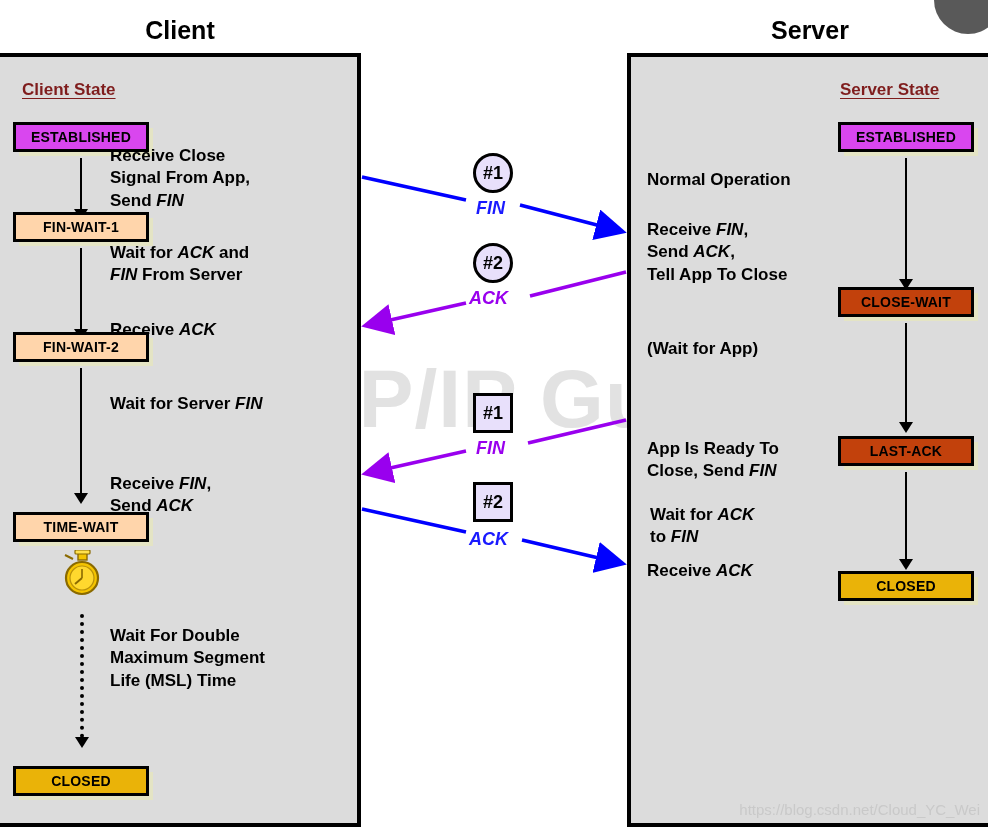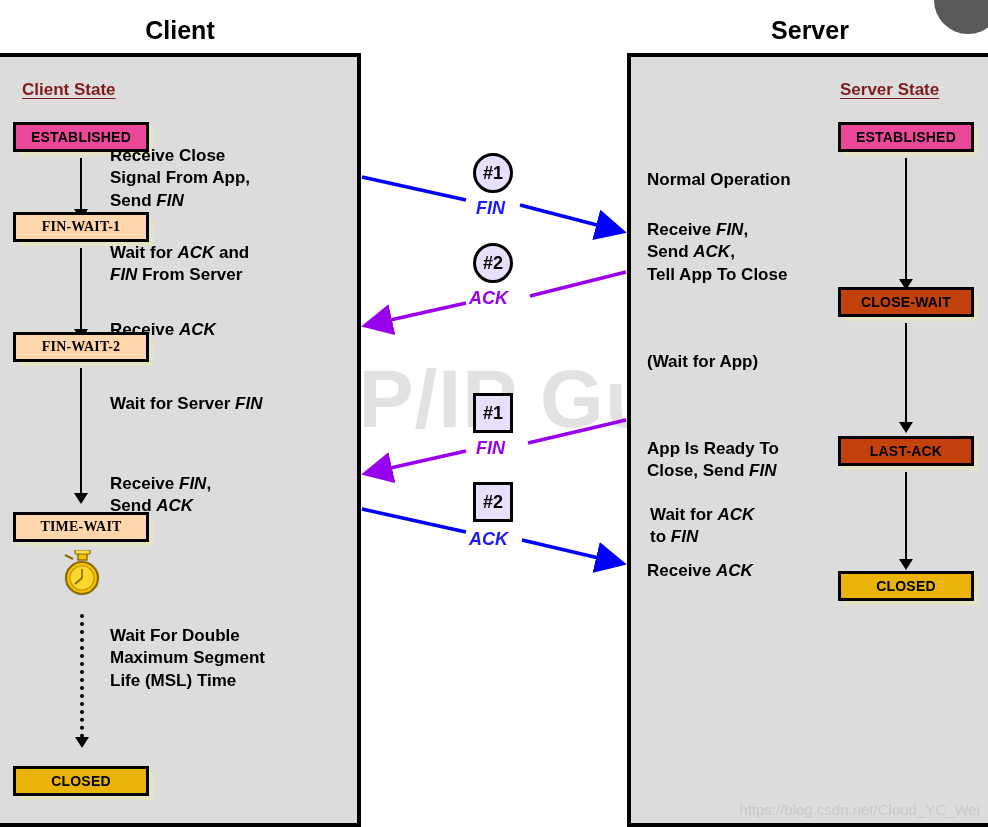--- a/index.html
+++ b/index.html
@@ -60,22 +60,22 @@
   .sbox{
     position:absolute;box-sizing:border-box;
     border:3px solid #000;
     height:30px;width:136px;
     display:flex;align-items:center;justify-content:center;
     font-size:14px;font-weight:bold;color:#000;
     letter-spacing:.2px;
     box-shadow:5px 5px 0 -1px #e4e4c4;
     z-index:4;
   }
-  .sbox.est{background:#ec4899;text-align:right;}
-  .sbox.fin{background:#ffd5ab;font-family:Liberation Serif, serif;}
+  .sbox.est{background:#d946ef;text-align:right;}
+  .sbox.fin{background:#ffd5ab;}
   .sbox.red{background:#c2410c;}
   .sbox.closed{background:#eab308;}
 
   
   .varrow{position:absolute;width:2px;background:#000;z-index:3;}
   .varrow::after{
     content:"";position:absolute;left:-6px;bottom:-10px;
     border-left:7px solid transparent;border-right:7px solid transparent;
     border-top:11px solid #000;
   }
@@ -173,21 +173,21 @@
   <div class="sbox red" style="left:838px;top:287px;">CLOSE-WAIT</div>
   <div class="varrow" style="left:905px;top:323px;height:100px;"></div>
 
   <div class="sbox red" style="left:838px;top:436px;">LAST-ACK</div>
   <div class="varrow" style="left:905px;top:472px;height:88px;"></div>
 
   <div class="sbox closed" style="left:838px;top:571px;">CLOSED</div>
 
   <div class="txt l" style="left:647px;top:169px;width:200px;">Normal Operation</div>
   <div class="txt l" style="left:647px;top:219px;width:200px;">Receive <i>FIN</i>,<br>Send <i>ACK</i>,<br>Tell App To Close</div>
-  <div class="txt l" style="left:647px;top:351px;width:200px;">(Wait for App)</div>
+  <div class="txt l" style="left:647px;top:338px;width:200px;">(Wait for App)</div>
   <div class="txt l" style="left:647px;top:398px;width:200px;margin-top:40px;">App Is Ready To<br>Close, Send <i>FIN</i></div>
   <div class="txt l" style="left:650px;top:487px;width:200px;margin-top:17px;">Wait for <i>ACK</i><br>to <i>FIN</i></div>
   <div class="txt l" style="left:647px;top:560px;width:200px;">Receive <i>ACK</i></div>
 
   <svg id="arrow-layer">
     <defs>
       <marker id="ah-blue" markerWidth="9" markerHeight="9" refX="7" refY="4.5" orient="auto">
         <path d="M0,0 L9,4.5 L0,9 Z" fill="#0000ff"></path>
       </marker>
       <marker id="ah-purple" markerWidth="9" markerHeight="9" refX="7" refY="4.5" orient="auto">

